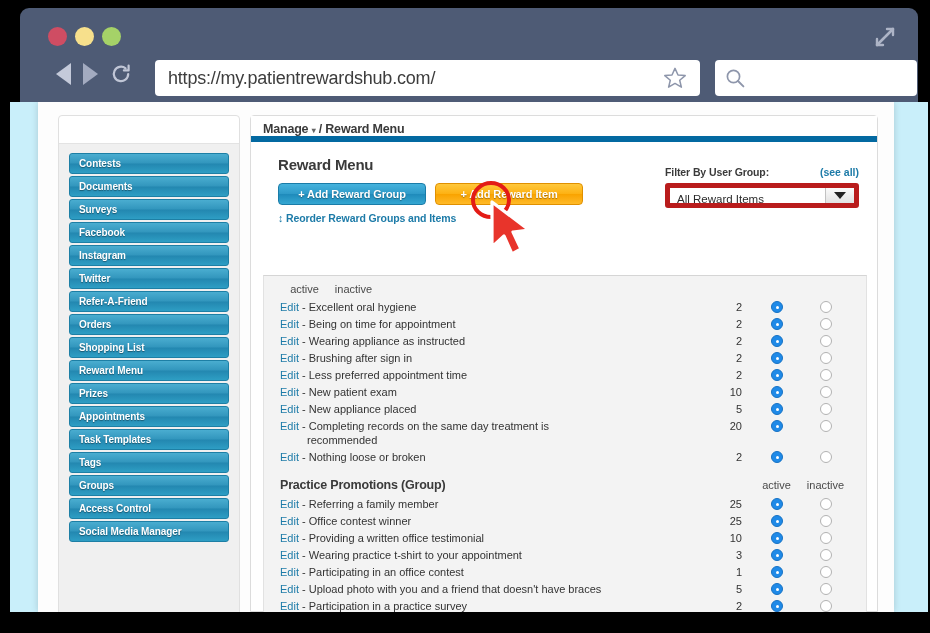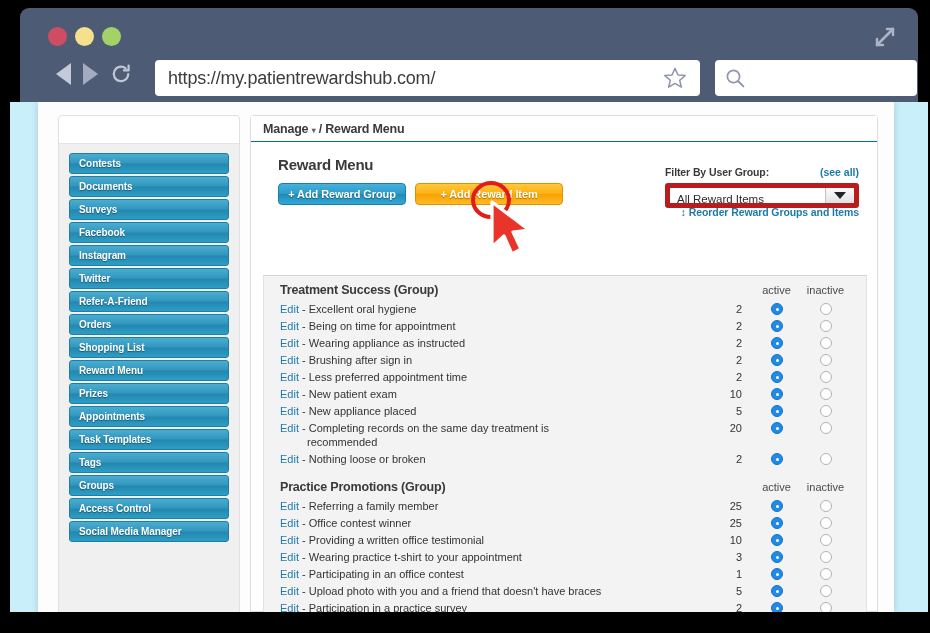--- a/index.html
+++ b/index.html
@@ -109,21 +109,21 @@
     width: 628px; height: 497px;
     background: #fff;
     border: 1px solid #dcdcdc;
     border-radius: 4px 4px 0 0;
   }
   #breadcrumb {
     height: 26px; line-height: 26px;
     padding-left: 12px;
     font-size: 12.5px; font-weight: bold; color: #3a3a3a;
     background: #fff;
-    border-bottom: 1px solid #0369a1;
+    border-bottom: 6px solid #0369a1;
     letter-spacing: -0.2px;
   }
   #breadcrumb .caret { font-size: 8px; color: #666; }
   #breadcrumb .sep { font-weight: bold; color: #3a3a3a; }
 
   #content-body { padding: 14px 18px 0 27px; position: relative; }
 
   #page-title {
     font-size: 15px; font-weight: bold; color: #3a3a3a;
     letter-spacing: -0.2px; margin-bottom: 10px;
@@ -133,35 +133,34 @@
 
   .btn {
     height: 22px; border-radius: 4px;
     font-size: 11px; font-weight: bold; color: #fff;
     line-height: 20px; text-align: center;
     text-shadow: 0 1px 1px rgba(0,0,0,.35);
     letter-spacing: -0.1px;
     white-space: nowrap;
   }
   #add-group-btn {
-    width: 128px;
+    width: 148px;
     background: linear-gradient(to bottom, #45b3dd 0%, #2f9bc9 48%, #1f8bbb 52%, #35a7d2 100%);
     border: 1px solid #1a7ca8;
   }
   #add-item-btn {
     width: 148px; margin-left: 9px;
     background: linear-gradient(to bottom, #ffc83c 0%, #fdb214 48%, #f9a300 52%, #ffba28 100%);
     border: 1px solid #e09000;
   }
 
   #reorder-link {
-    margin-top: 1px;
+    margin-top: 7px;
     font-size: 10.5px; font-weight: bold; color: #1d7ba8;
     letter-spacing: -0.1px;
-    text-align: right;
   }
 
   
   #filter-block { position: absolute; right: 18px; top: 24px; width: 194px; }
   #filter-label-row { display: flex; justify-content: space-between; align-items: flex-end; margin-bottom: 5px; }
   #filter-label { font-size: 10.5px; font-weight: bold; color: #3a3a3a; letter-spacing: -0.1px; }
   #see-all-link { font-size: 10.5px; font-weight: bold; color: #1d7ba8; }
   #filter-select {
     display: flex; height: 25px;
     border: 5px solid #b91c1c; border-radius: 3px;
@@ -328,21 +327,20 @@
               <span id="filter-arrow">
                   <i class="dncaret"></i>
                 </span>
             </div>
           </div>
 
           <div id="items-panel">
 
             <div class="group">
               <div class="group-head">
-                <span class="group-name">Treatment Success (Group)</span>
                 <span class="col-active">active</span>
                 <span class="col-inactive">inactive</span>
               </div>
 
               <div class="row">
                 <span class="row-label"><a class="edit">Edit</a> - <span>Excellent oral hygiene</span></span>
                 <span class="row-pts">2</span>
                 <span class="radio-cell">
                     <i class="radio on"></i>
                   </span>

